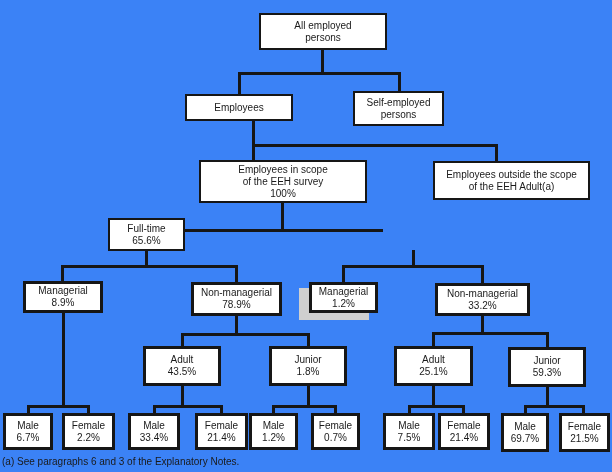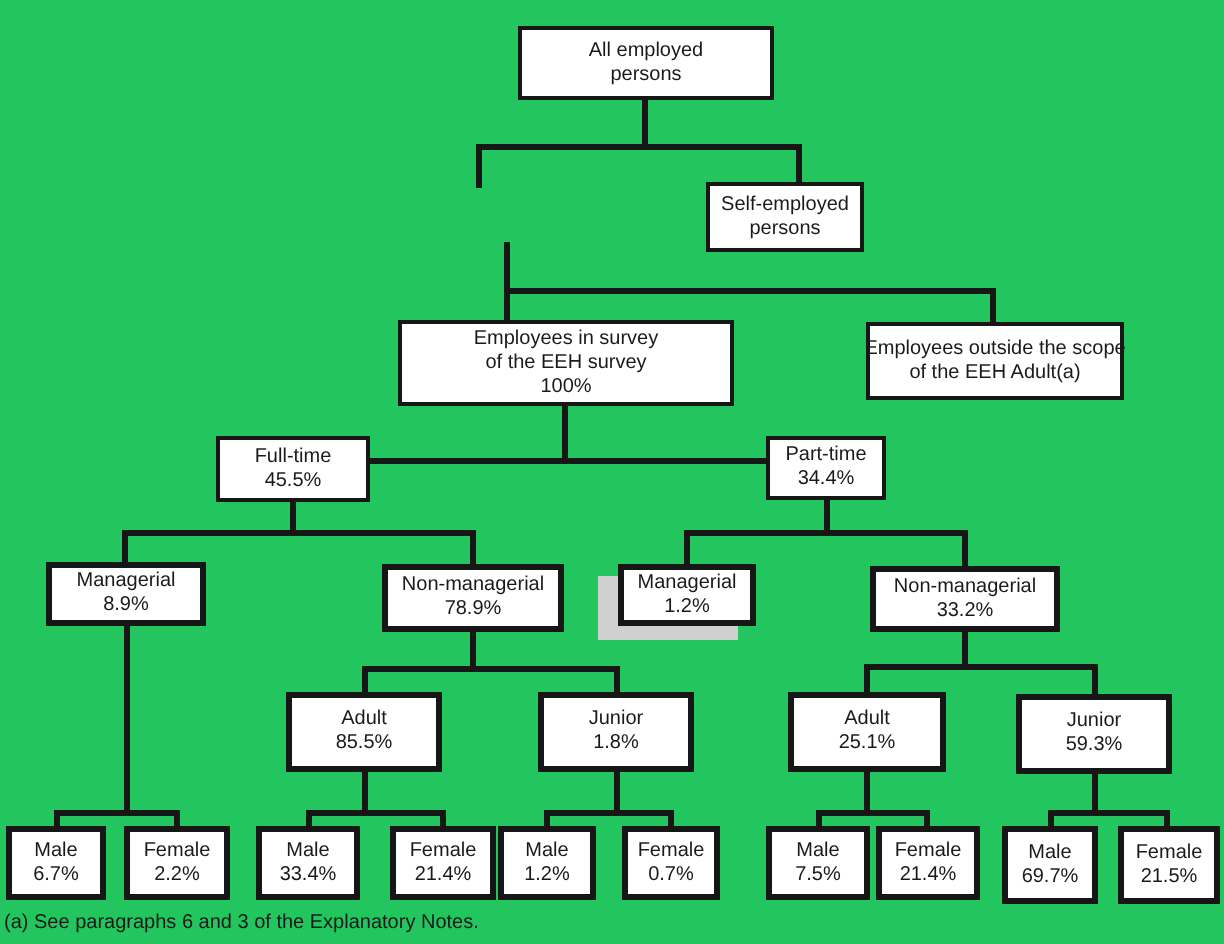--- a/index.html
+++ b/index.html
@@ -1,17 +1,17 @@
 <!DOCTYPE html>
 <html><head>
 <meta charset="utf-8">
 <style>
   html,body{margin:0;padding:0;background:#fff;}
   #stage{
-    position:relative;width:612px;height:472px;background:#22c55e;
+    position:relative;width:612px;height:472px;background:#3b82f6;
     font-family:"Liberation Sans",sans-serif;color:#1a1a1a;overflow:hidden;
   }
   .node{
     position:absolute;background:#ffffff;border:3px solid #161616;
     box-sizing:border-box;display:flex;flex-direction:column;
     align-items:center;justify-content:center;text-align:center;
     font-size:10px;line-height:12px;z-index:3;
   }
   .node.thin{border-width:2px;}
   .node span{display:block;white-space:nowrap;}
@@ -83,60 +83,59 @@
   <div class="cline" style="left:524px;top:405px;width:61px;height:3px;"></div>
   <div class="cline" style="left:524px;top:405px;width:3px;height:8px;"></div>
   <div class="cline" style="left:582px;top:405px;width:3px;height:8px;"></div>
 
   <div class="shadow" style="left:299px;top:288px;width:70px;height:32px;"></div>
 
   <div class="node thin" style="left:259px;top:13px;width:128px;height:37px;">
     <span>All employed</span>
     <span>persons</span>
   </div>
-  <div class="node thin" style="left:353px;top:91px;width:79px;height:35px;">
+  <div class="node thin" style="left:185px;top:94px;width:108px;height:27px;">
+    <span>Employees</span>
+  </div>
+  <div class="node thin" style="left:353px;top:91px;width:91px;height:35px;">
     <span>Self-employed</span>
     <span>persons</span>
   </div>
   <div class="node thin" style="left:199px;top:160px;width:168px;height:43px;">
-    <span>Employees in survey</span>
+    <span>Employees in scope</span>
     <span>of the EEH survey</span>
     <span>100%</span>
   </div>
-  <div class="node thin" style="left:433px;top:161px;width:129px;height:39px;">
+  <div class="node thin" style="left:433px;top:161px;width:157px;height:39px;">
     <span>Employees outside the scope</span>
     <span>of the EEH Adult(a)</span>
   </div>
   <div class="node thin" style="left:108px;top:218px;width:77px;height:33px;">
     <span>Full-time</span>
-    <span>45.5%</span>
-  </div>
-  <div class="node thin" style="left:383px;top:218px;width:60px;height:32px;">
-    <span>Part-time</span>
-    <span>34.4%</span>
+    <span>65.6%</span>
   </div>
   <div class="node" style="left:23px;top:281px;width:80px;height:32px;">
     <span>Managerial</span>
     <span>8.9%</span>
   </div>
   <div class="node" style="left:191px;top:282px;width:91px;height:34px;">
     <span>Non-managerial</span>
     <span>78.9%</span>
   </div>
   <div class="node" style="left:309px;top:282px;width:69px;height:31px;">
     <span>Managerial</span>
     <span>1.2%</span>
   </div>
   <div class="node" style="left:435px;top:283px;width:95px;height:33px;">
     <span>Non-managerial</span>
     <span>33.2%</span>
   </div>
   <div class="node" style="left:143px;top:346px;width:78px;height:40px;">
     <span>Adult</span>
-    <span>85.5%</span>
+    <span>43.5%</span>
   </div>
   <div class="node" style="left:269px;top:346px;width:78px;height:40px;">
     <span>Junior</span>
     <span>1.8%</span>
   </div>
   <div class="node" style="left:394px;top:346px;width:79px;height:40px;">
     <span>Adult</span>
     <span>25.1%</span>
   </div>
   <div class="node" style="left:508px;top:347px;width:78px;height:40px;">

